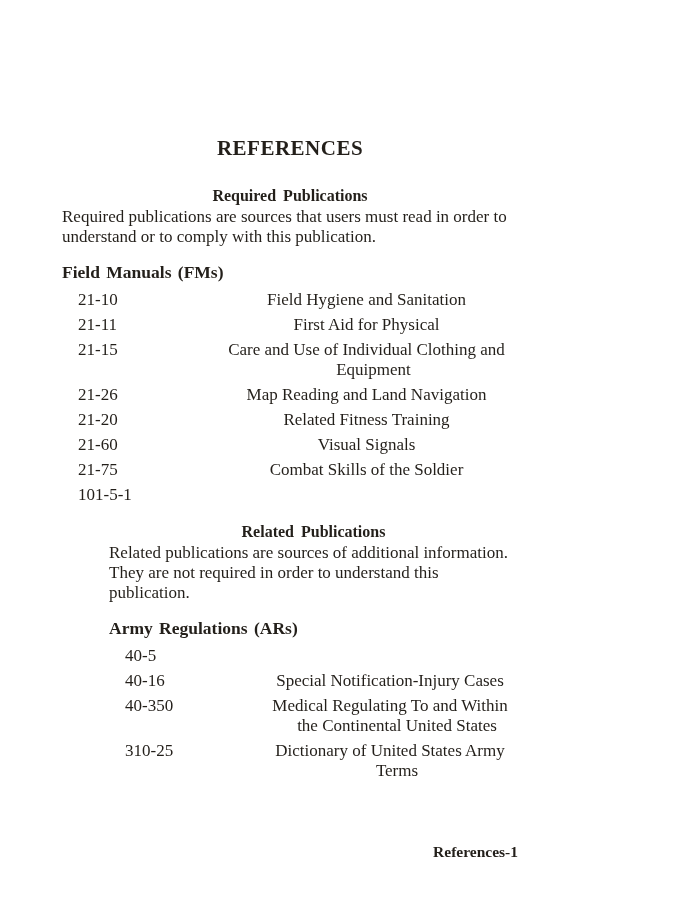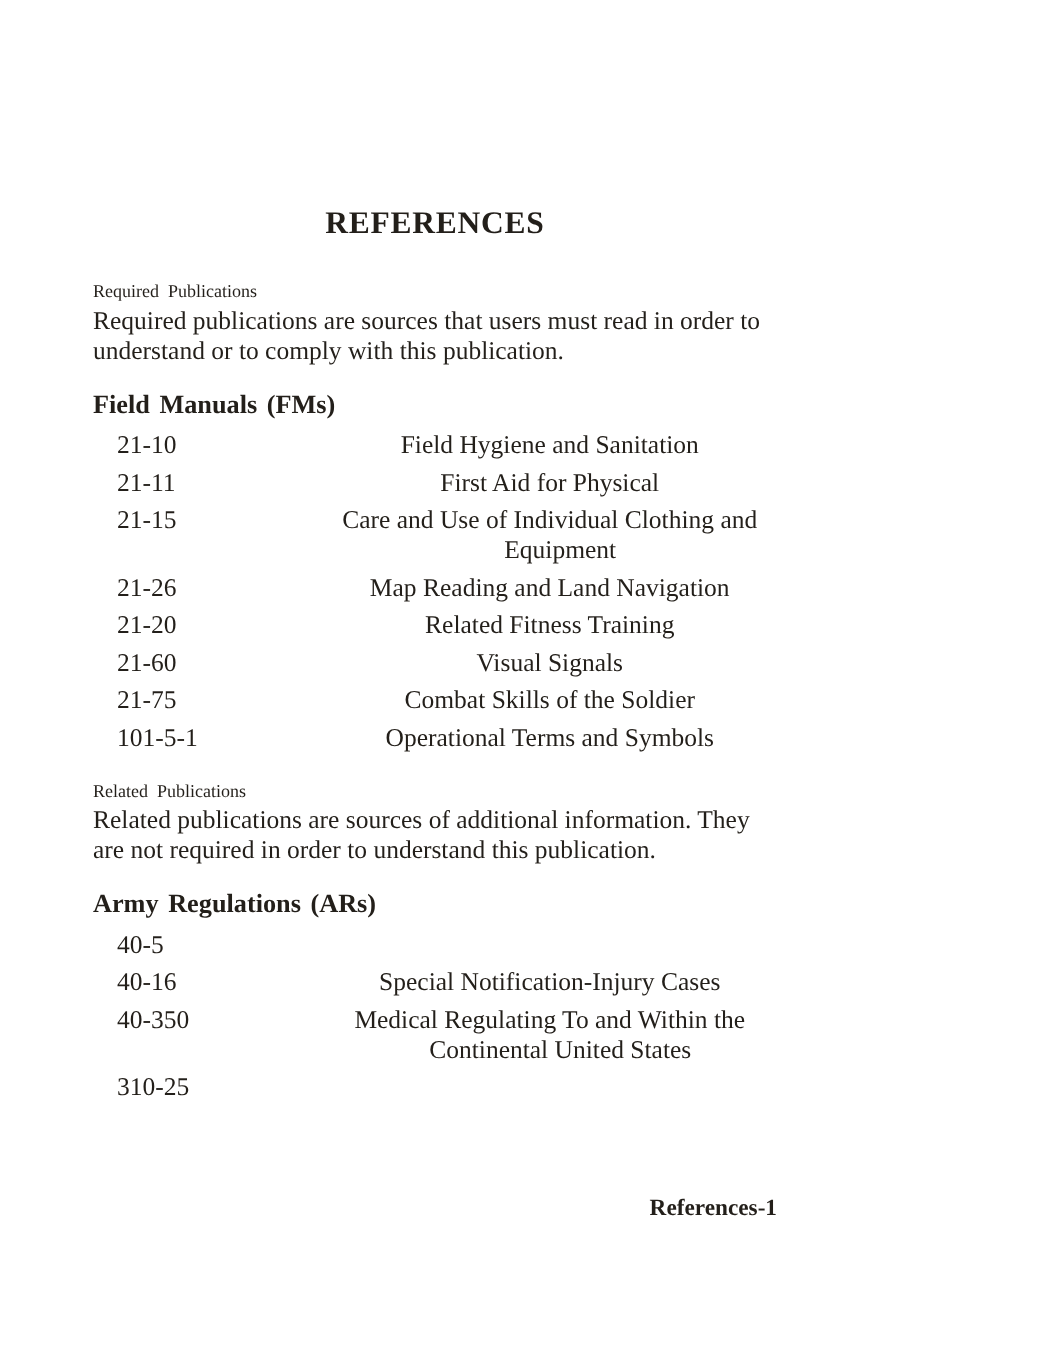--- a/index.html
+++ b/index.html
@@ -21,23 +21,23 @@
   }
   .doc-title {
     font-size: 21px;
     font-weight: bold;
     text-align: center;
     letter-spacing: 0.5px;
     word-spacing: 2px;
     margin-bottom: 26px;
   }
   .section-heading {
-    font-size: 12px;
-    font-weight: normal;
-    text-align: left;
+    font-size: 16px;
+    font-weight: bold;
+    text-align: center;
     word-spacing: 3px;
     margin-bottom: 2px;
   }
   .section-intro {
     font-size: 17px;
     line-height: 20px;
     margin-bottom: 15px;
   }
   .subsection-heading {
     font-size: 17.5px;
@@ -59,21 +59,21 @@
     width: 137px;
     flex-shrink: 0;
   }
   .entry .desc {
     flex: 1;
     padding-left: 14px;
     text-indent: -14px;
     text-align: center;
   }
   .section { margin-bottom: 4px; }
-  .section + .section { margin-top: 18px; }
+  .section + .section { margin-top: 18px; margin-left: 47px; }
   .page-footer {
     width: 456px;
     text-align: right;
     font-size: 15.5px;
     font-weight: bold;
     margin-top: 62px;
   }
 </style>
 </head>
 <body>
@@ -112,21 +112,20 @@
         <div class="entry">
           <span class="num">21-60</span>
           <span class="desc">Visual Signals</span>
         </div>
         <div class="entry">
           <span class="num">21-75</span>
           <span class="desc">Combat Skills of the Soldier</span>
         </div>
         <div class="entry">
           <span class="num">101-5-1</span>
-          <span class="desc">Operational Terms and Symbols</span>
         </div>
       </div>
     </div>
 
     <div class="section">
       <h2 class="section-heading">Related Publications</h2>
       <p class="section-intro">Related publications are sources of additional information. They are not required in order to understand this publication.</p>
 
       <h3 class="subsection-heading">Army Regulations (ARs)</h3>
       <div class="entries">
@@ -136,20 +135,21 @@
         <div class="entry">
           <span class="num">40-16</span>
           <span class="desc">Special Notification-Injury Cases</span>
         </div>
         <div class="entry">
           <span class="num">40-350</span>
           <span class="desc">Medical Regulating To and Within the Continental United States</span>
         </div>
         <div class="entry">
           <span class="num">310-25</span>
+          <span class="desc">Dictionary of United States Army Terms</span>
         </div>
       </div>
     </div>
 
     <div class="page-footer">References-1</div>
 
   </div>
 </div>
 
 </body></html>

